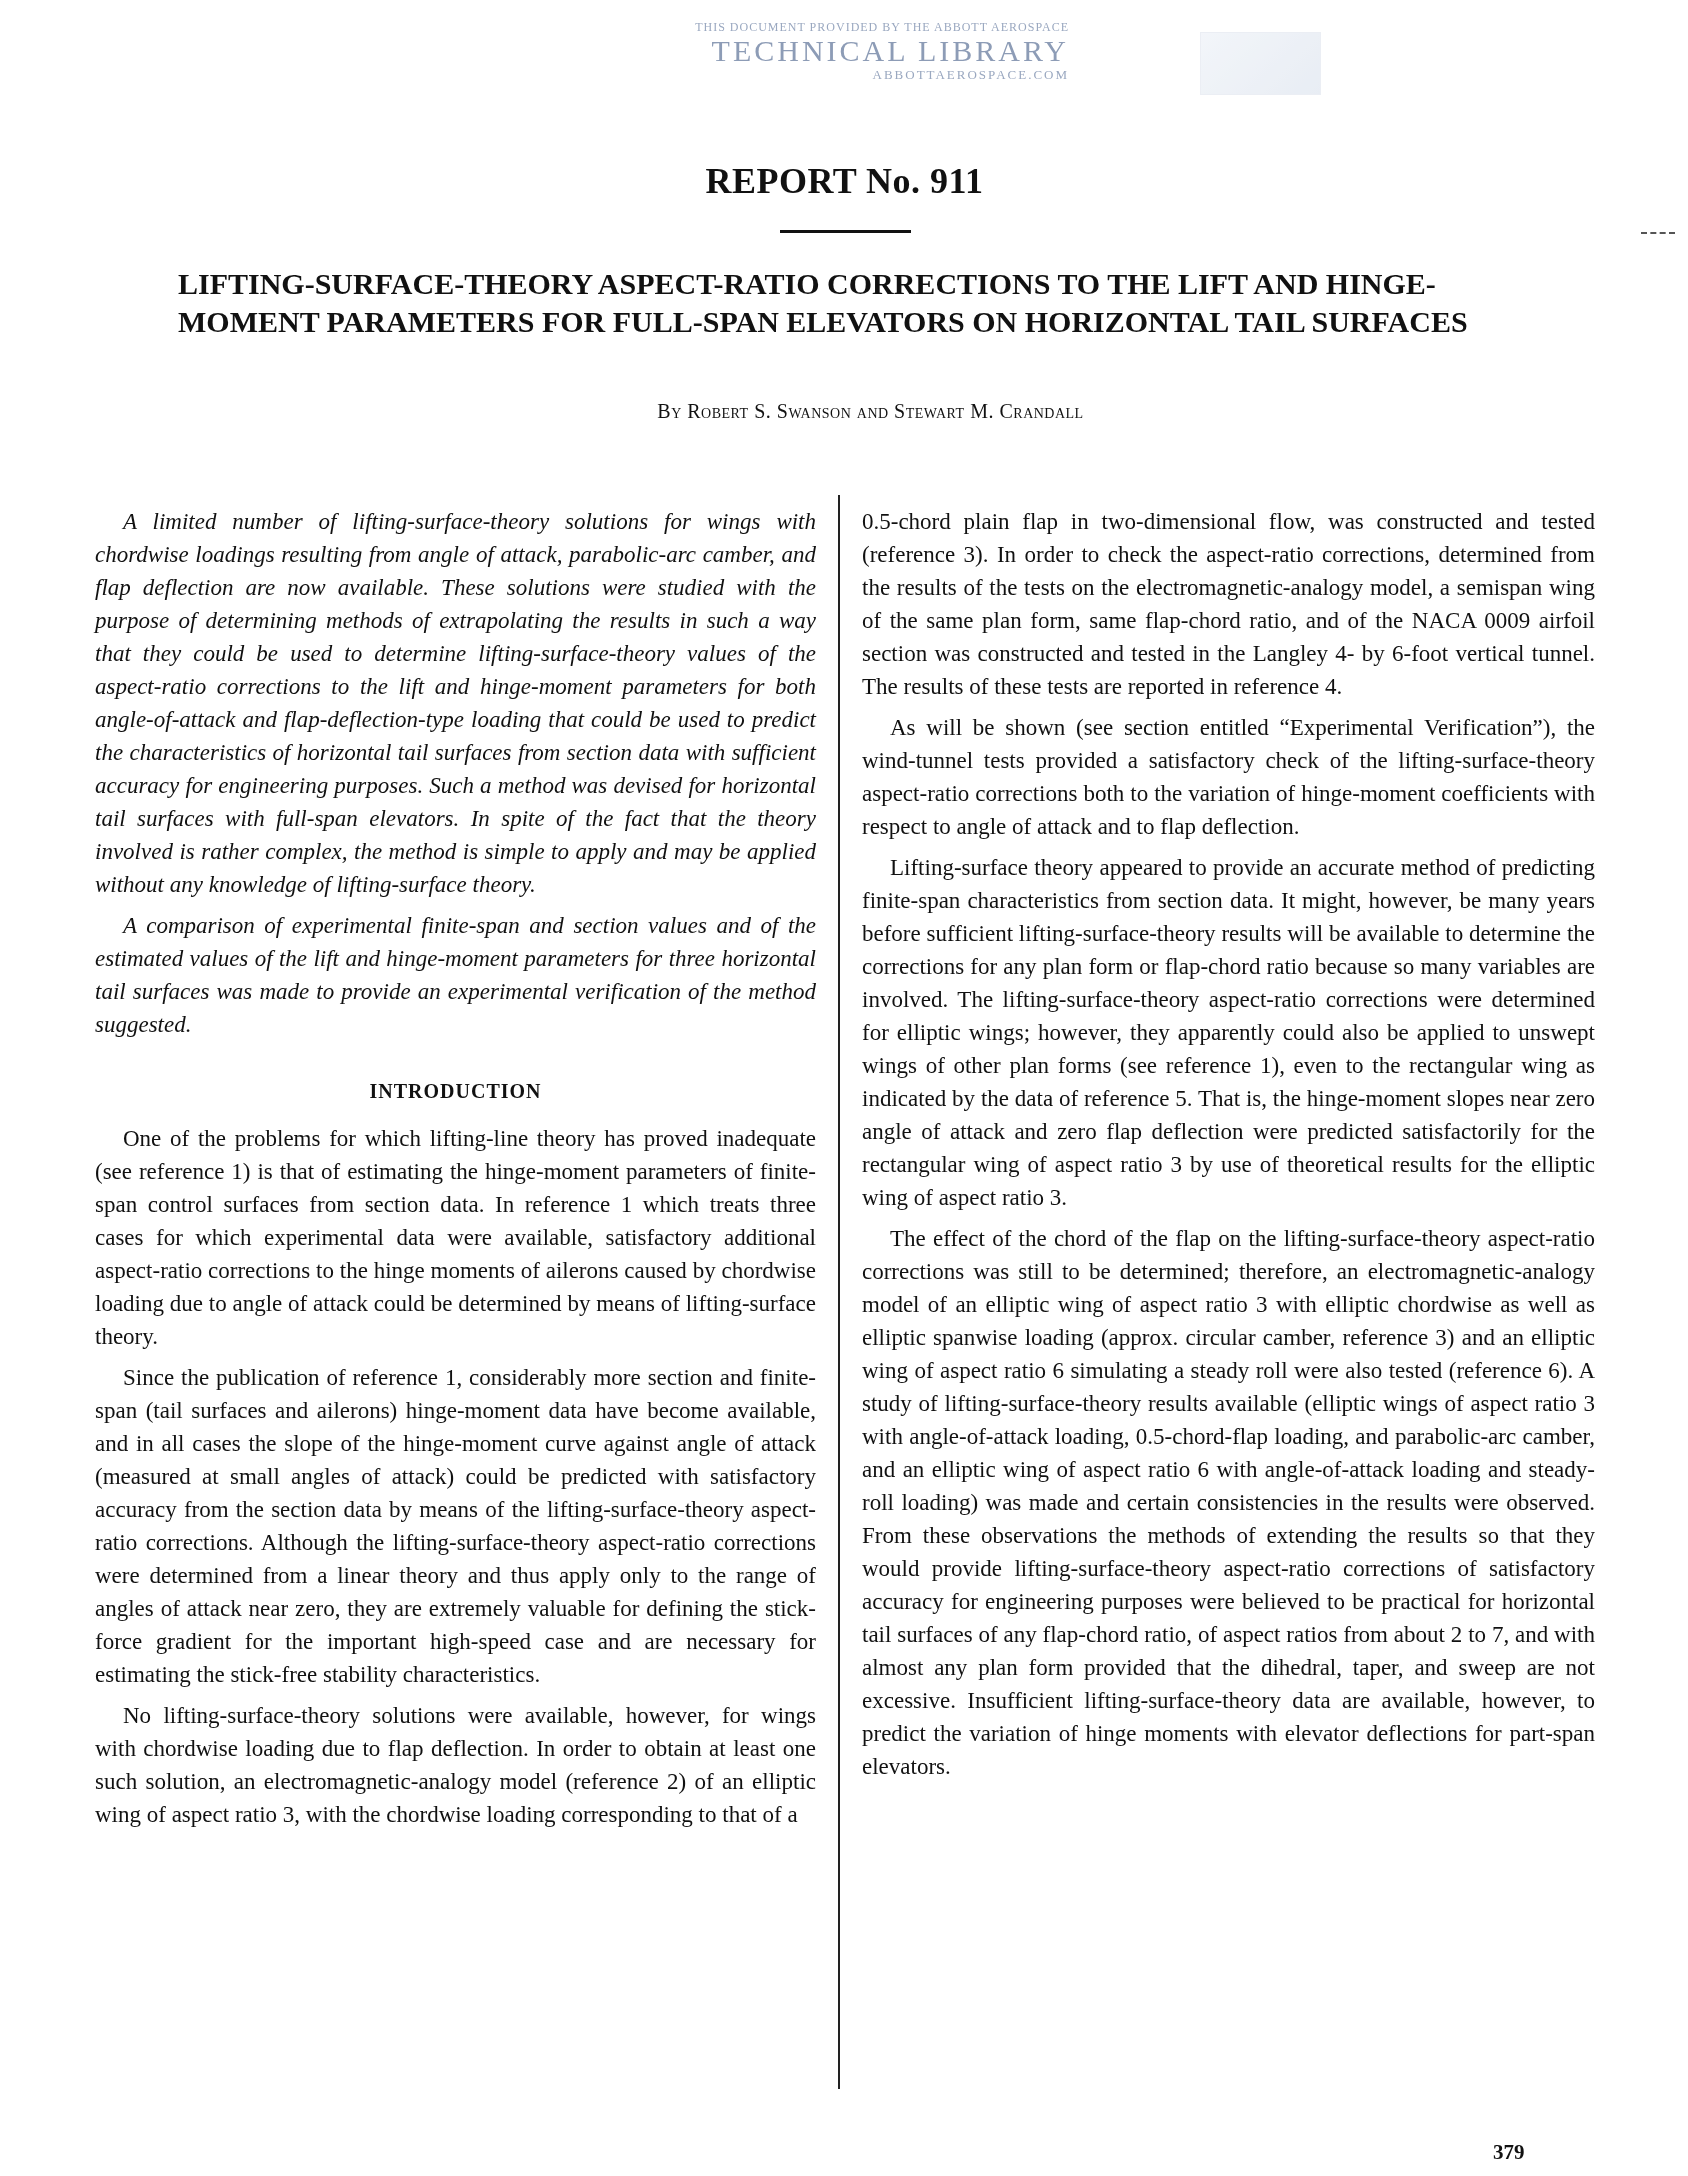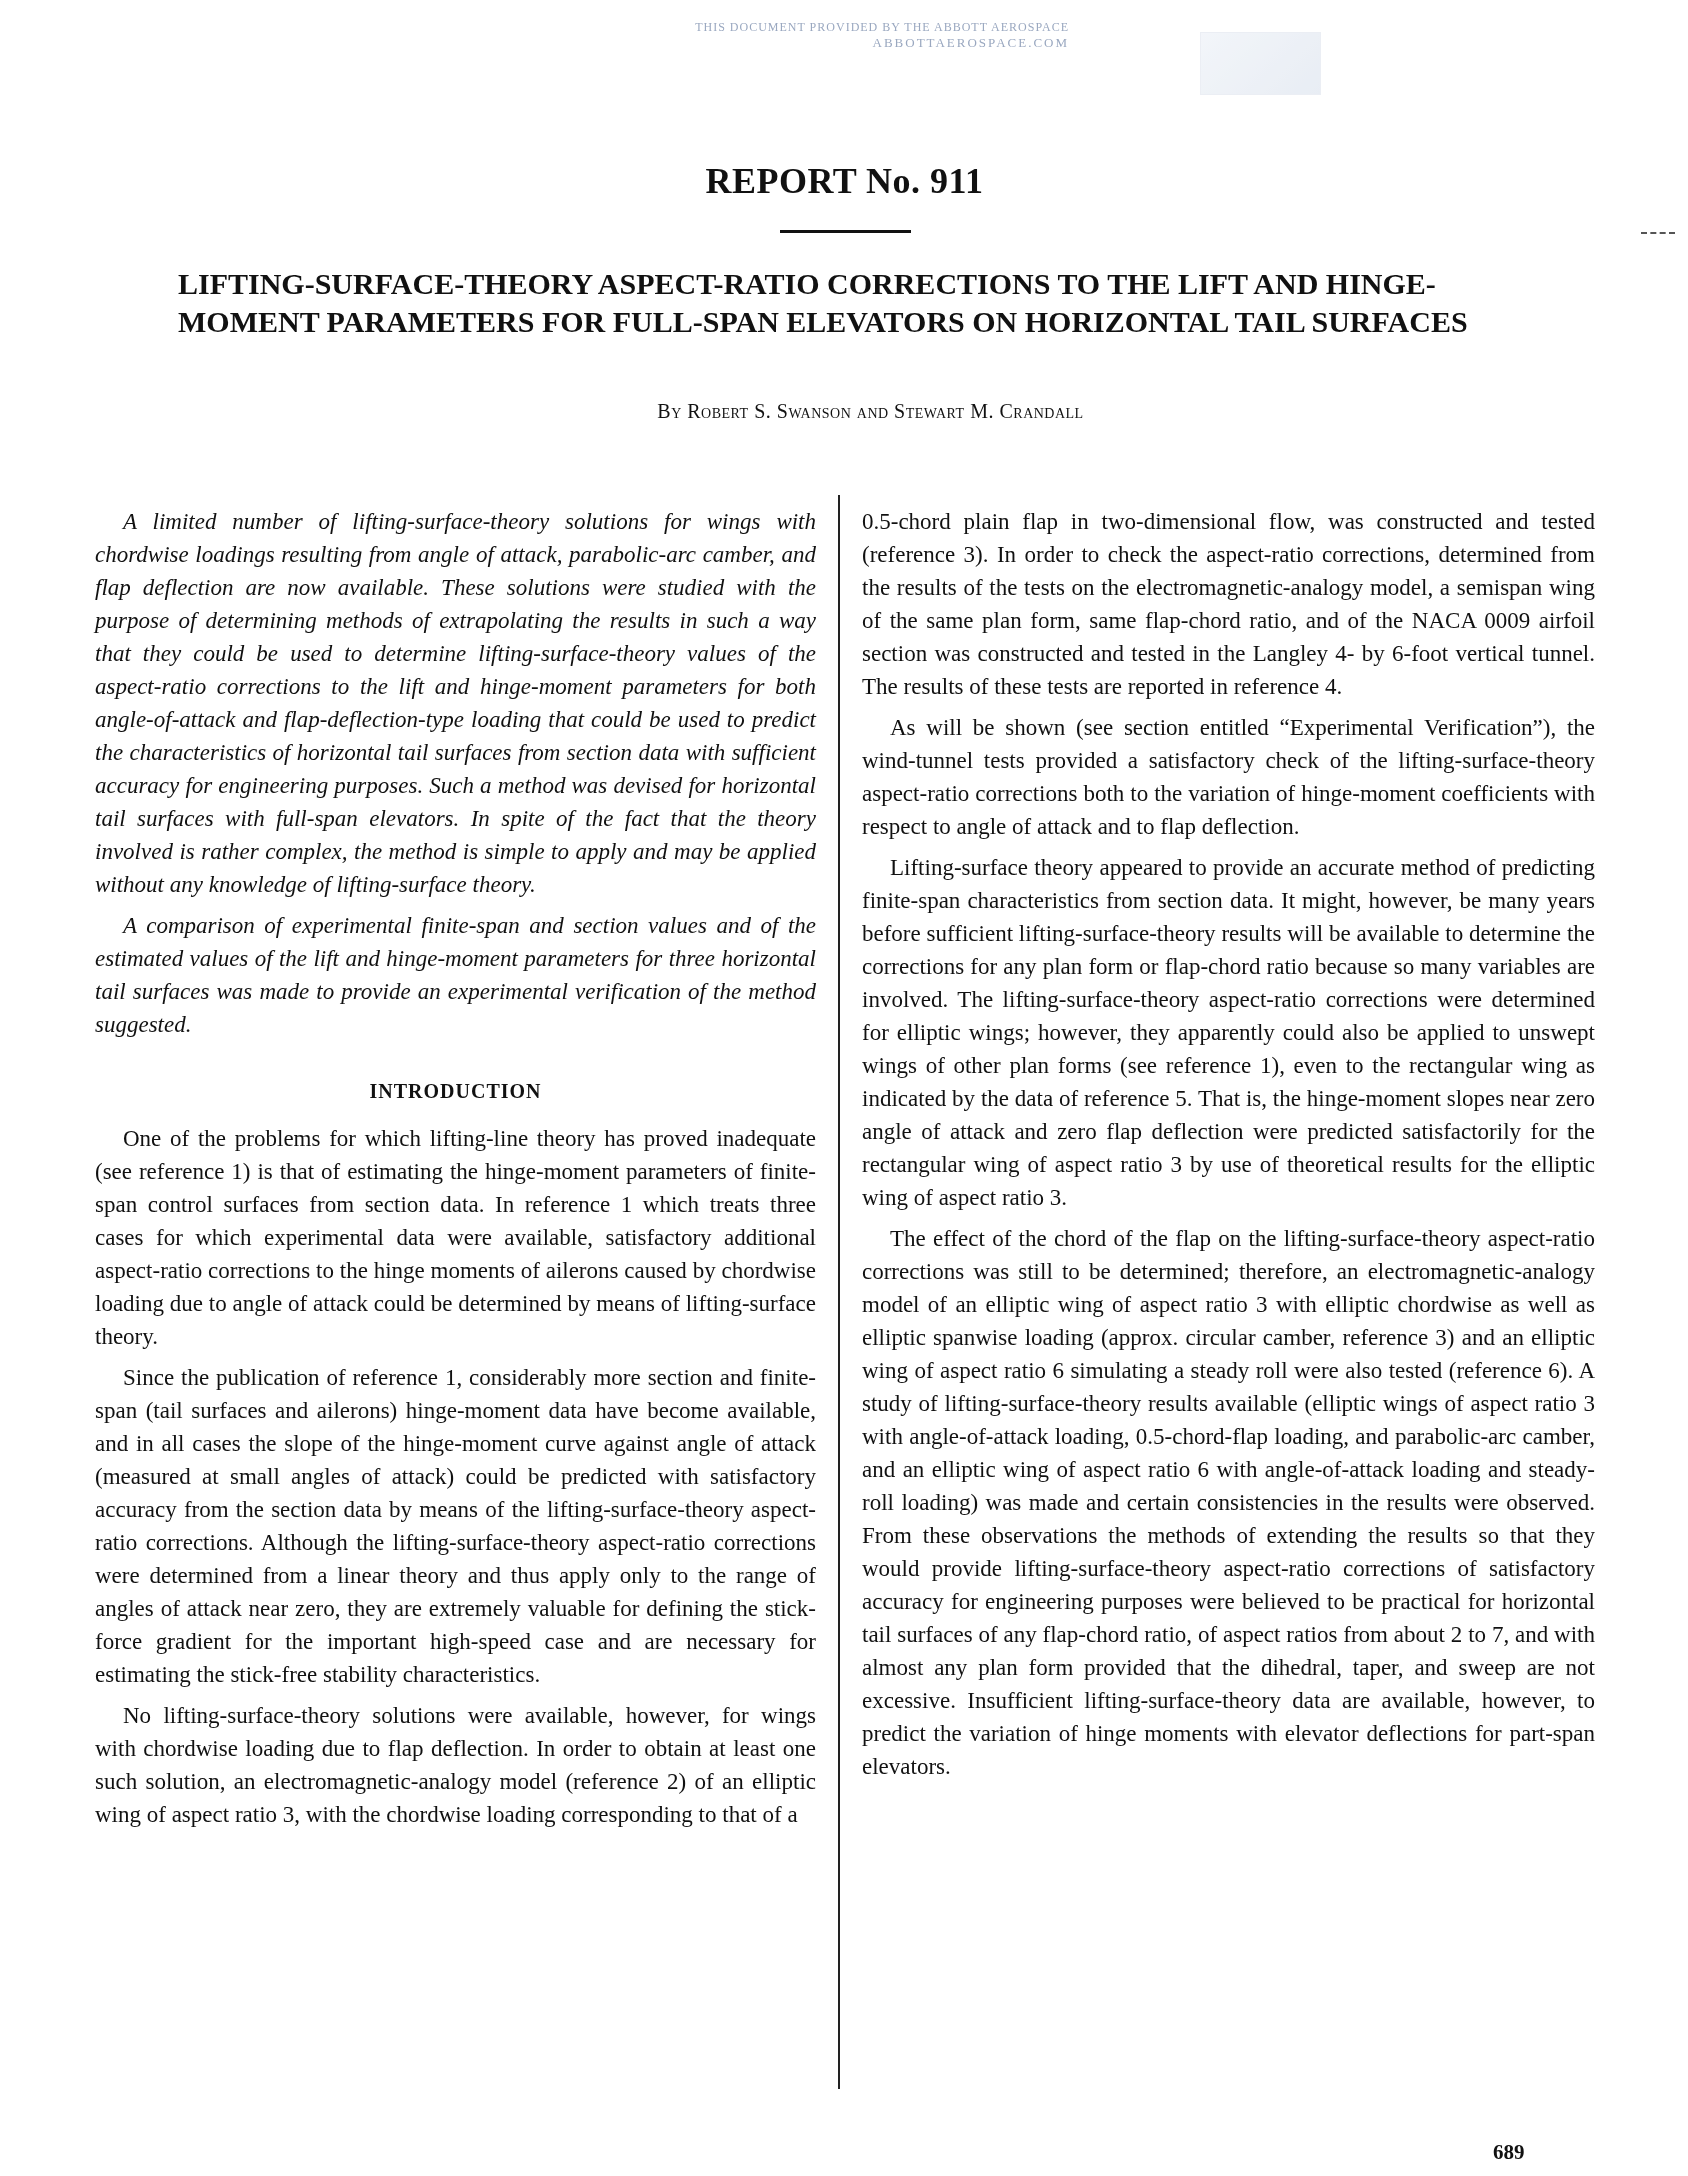--- a/index.html
+++ b/index.html
@@ -58,20 +58,21 @@
     position: absolute; top: 232px; left: 1641px; width: 34px; height: 1px;
     border-top: 2px dashed #555;
   }
 </style>
 </head>
 <body>
 
 <div class="watermark">
   <div class="wm-box"></div>
   <div class="wm-line1">THIS DOCUMENT PROVIDED BY THE ABBOTT AEROSPACE</div>
+  <div class="wm-line2">TECHNICAL LIBRARY</div>
   <div class="wm-line3">ABBOTTAEROSPACE.COM</div>
 </div>
 
 <div class="report-no">REPORT No. 911</div>
 <div class="rule"></div>
 <div class="corner-dash"></div>
 <div class="title">LIFTING-SURFACE-THEORY ASPECT-RATIO CORRECTIONS TO THE LIFT AND HINGE-MOMENT PARAMETERS FOR FULL-SPAN ELEVATORS ON HORIZONTAL TAIL SURFACES</div>
 <div class="authors">By Robert S. Swanson and Stewart M. Crandall</div>
 
 <div class="col col-left">
@@ -85,14 +86,14 @@
 
 <div class="divider"></div>
 
 <div class="col col-right">
   <p class="noindent">0.5-chord plain flap in two-dimensional flow, was constructed and tested (reference 3). In order to check the aspect-ratio corrections, determined from the results of the tests on the electromagnetic-analogy model, a semispan wing of the same plan form, same flap-chord ratio, and of the NACA 0009 airfoil section was constructed and tested in the Langley 4- by 6-foot vertical tunnel. The results of these tests are reported in reference 4.</p>
   <p>As will be shown (see section entitled “Experimental Verification”), the wind-tunnel tests provided a satisfactory check of the lifting-surface-theory aspect-ratio corrections both to the variation of hinge-moment coefficients with respect to angle of attack and to flap deflection.</p>
   <p>Lifting-surface theory appeared to provide an accurate method of predicting finite-span characteristics from section data. It might, however, be many years before sufficient lifting-surface-theory results will be available to determine the corrections for any plan form or flap-chord ratio because so many variables are involved. The lifting-surface-theory aspect-ratio corrections were determined for elliptic wings; however, they apparently could also be applied to unswept wings of other plan forms (see reference 1), even to the rectangular wing as indicated by the data of reference 5. That is, the hinge-moment slopes near zero angle of attack and zero flap deflection were predicted satisfactorily for the rectangular wing of aspect ratio 3 by use of theoretical results for the elliptic wing of aspect ratio 3.</p>
   <p>The effect of the chord of the flap on the lifting-surface-theory aspect-ratio corrections was still to be determined; therefore, an electromagnetic-analogy model of an elliptic wing of aspect ratio 3 with elliptic chordwise as well as elliptic spanwise loading (approx. circular camber, reference 3) and an elliptic wing of aspect ratio 6 simulating a steady roll were also tested (reference 6). A study of lifting-surface-theory results available (elliptic wings of aspect ratio 3 with angle-of-attack loading, 0.5-chord-flap loading, and parabolic-arc camber, and an elliptic wing of aspect ratio 6 with angle-of-attack loading and steady-roll loading) was made and certain consistencies in the results were observed. From these observations the methods of extending the results so that they would provide lifting-surface-theory aspect-ratio corrections of satisfactory accuracy for engineering purposes were believed to be practical for horizontal tail surfaces of any flap-chord ratio, of aspect ratios from about 2 to 7, and with almost any plan form provided that the dihedral, taper, and sweep are not excessive. Insufficient lifting-surface-theory data are available, however, to predict the variation of hinge moments with elevator deflections for part-span elevators.</p>
 </div>
 
-<div class="page-num">689</div>
+<div class="page-num">379</div>
 
 
 </body></html>

